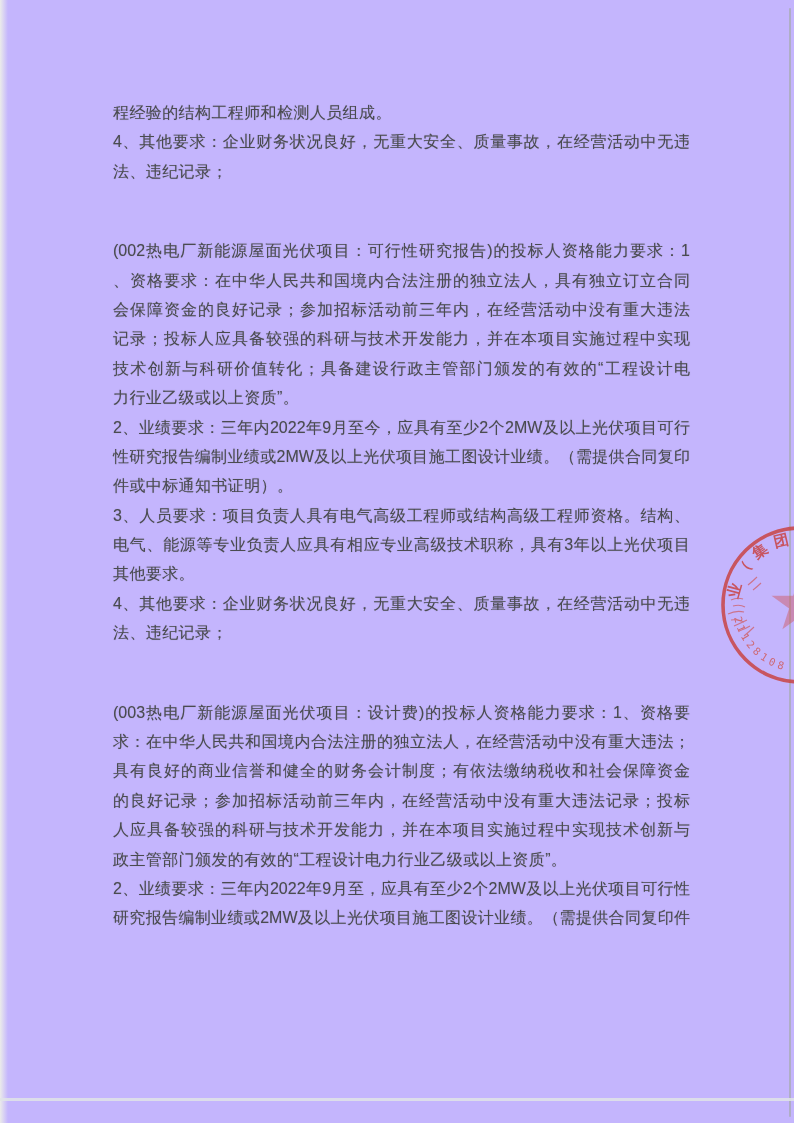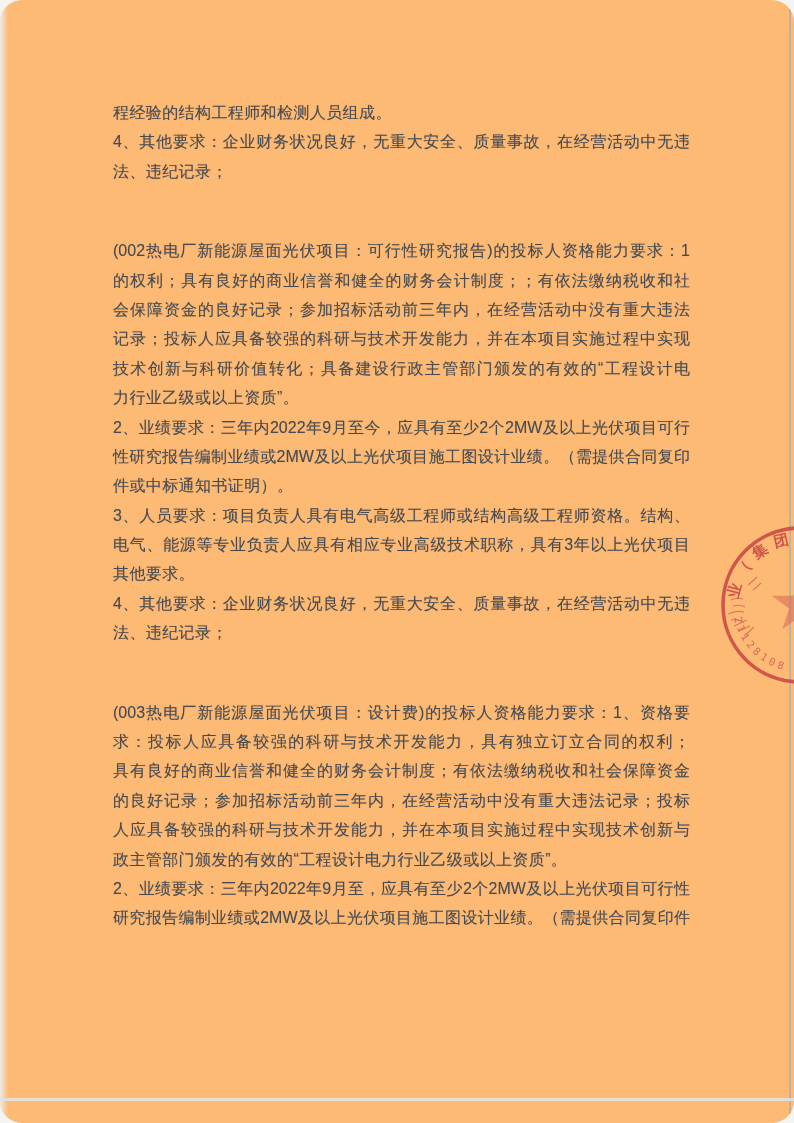--- a/index.html
+++ b/index.html
@@ -3,22 +3,21 @@
 <meta charset="utf-8">
 <style>
   html,body{margin:0;padding:0;}
   body{
     width:794px;height:1123px;
     font-family:"Liberation Sans","DejaVu Sans",sans-serif;
     background:#f4f4f3;
   }
   .page{
     position:relative;width:794px;height:1123px;overflow:hidden;
-    background:#fdba74;
-    border-radius:22px;
+    background:#c4b5fd;
   }
   .edge-left{
     position:absolute;left:0;top:0;bottom:0;width:8px;
     background:linear-gradient(to right,#ebebea,rgba(255,255,255,0));
   }
   .edge-right{
     position:absolute;right:3px;top:8px;bottom:6px;width:2px;
     background:#a8acb1;opacity:.75;border-radius:1px;
   }
   .edge-bottom{
@@ -55,37 +54,37 @@
   <div class="edge-bottom"></div>
 
   <div class="text-area">
       <div class="text-block">
         <div class="line">程经验的结构工程师和检测人员组成。</div>
         <div class="line just">4、其他要求：企业财务状况良好，无重大安全、质量事故，在经营活动中无违</div>
         <div class="line">法、违纪记录；</div>
       </div>
       <div class="text-block">
         <div class="line just">(002热电厂新能源屋面光伏项目：可行性研究报告)的投标人资格能力要求：1</div>
-        <div class="line just">的权利；具有良好的商业信誉和健全的财务会计制度；；有依法缴纳税收和社</div>
+        <div class="line just">、资格要求：在中华人民共和国境内合法注册的独立法人，具有独立订立合同</div>
         <div class="line just">会保障资金的良好记录；参加招标活动前三年内，在经营活动中没有重大违法</div>
         <div class="line just">记录；投标人应具备较强的科研与技术开发能力，并在本项目实施过程中实现</div>
         <div class="line just">技术创新与科研价值转化；具备建设行政主管部门颁发的有效的“工程设计电</div>
         <div class="line">力行业乙级或以上资质”。</div>
         <div class="line just">2、业绩要求：三年内2022年9月至今，应具有至少2个2MW及以上光伏项目可行</div>
         <div class="line just">性研究报告编制业绩或2MW及以上光伏项目施工图设计业绩。（需提供合同复印</div>
         <div class="line">件或中标通知书证明）。</div>
         <div class="line just">3、人员要求：项目负责人具有电气高级工程师或结构高级工程师资格。结构、</div>
         <div class="line just">电气、能源等专业负责人应具有相应专业高级技术职称，具有3年以上光伏项目</div>
         <div class="line">其他要求。</div>
         <div class="line just">4、其他要求：企业财务状况良好，无重大安全、质量事故，在经营活动中无违</div>
         <div class="line">法、违纪记录；</div>
       </div>
       <div class="text-block">
         <div class="line just">(003热电厂新能源屋面光伏项目：设计费)的投标人资格能力要求：1、资格要</div>
-        <div class="line just">求：投标人应具备较强的科研与技术开发能力，具有独立订立合同的权利；</div>
+        <div class="line just">求：在中华人民共和国境内合法注册的独立法人，在经营活动中没有重大违法；</div>
         <div class="line just">具有良好的商业信誉和健全的财务会计制度；有依法缴纳税收和社会保障资金</div>
         <div class="line just">的良好记录；参加招标活动前三年内，在经营活动中没有重大违法记录；投标</div>
         <div class="line just">人应具备较强的科研与技术开发能力，并在本项目实施过程中实现技术创新与</div>
         <div class="line">政主管部门颁发的有效的“工程设计电力行业乙级或以上资质”。</div>
         <div class="line just">2、业绩要求：三年内2022年9月至，应具有至少2个2MW及以上光伏项目可行性</div>
         <div class="line just">研究报告编制业绩或2MW及以上光伏项目施工图设计业绩。（需提供合同复印件</div>
       </div>
     </div>
 
   <svg class="stamp" width="794" height="1123" viewBox="0 0 794 1123">

